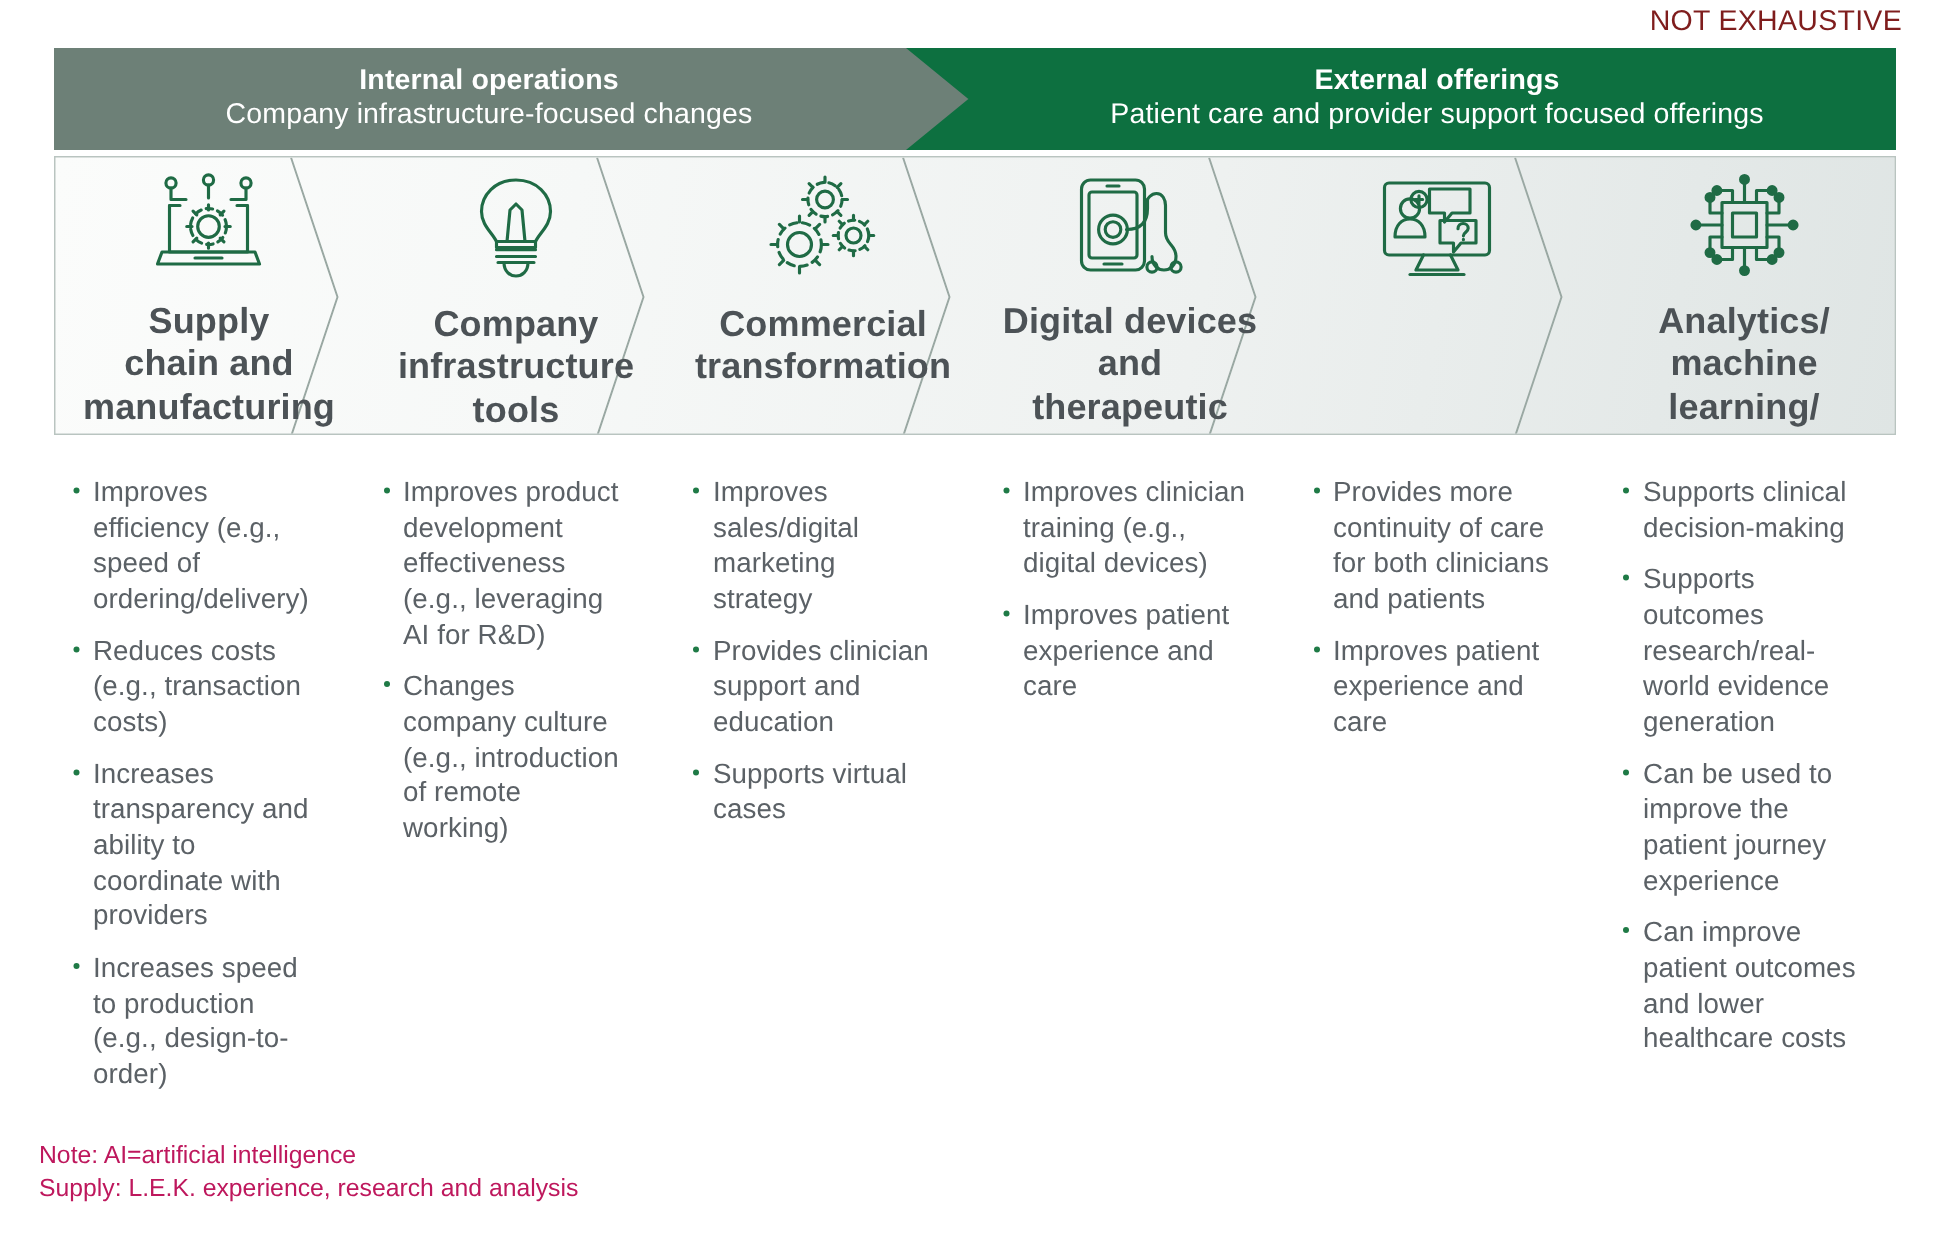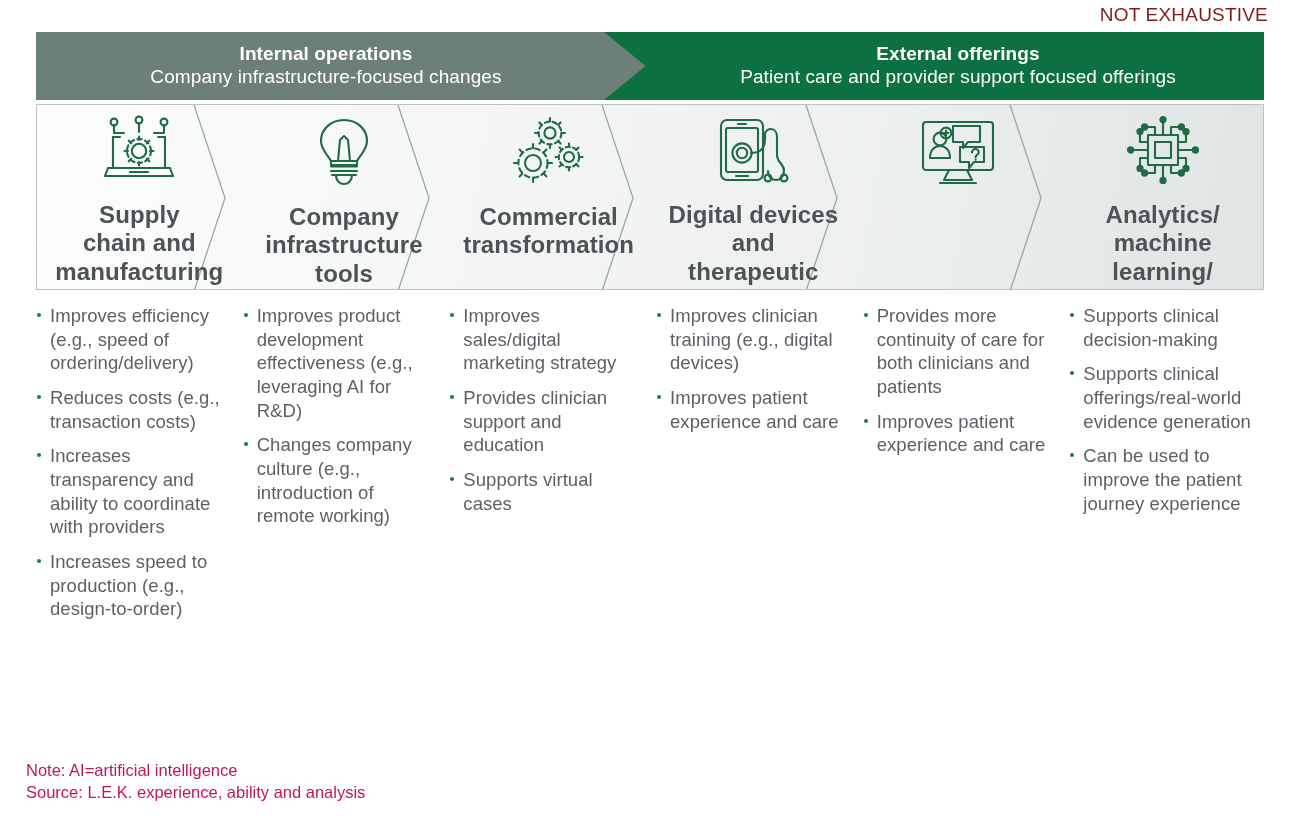--- a/index.html
+++ b/index.html
@@ -136,21 +136,21 @@
     height: 440px;
     display: flex;
   }
   .bullet-col {
     flex: 1 1 0;
     padding-right: 12px;
     box-sizing: border-box;
   }
   .bullet-col ul {
     list-style: none;
-    margin: 4px;
+    margin: 16px;
     padding: 0;
   }
   .bullet-col li {
     position: relative;
     padding-left: 14px;
     margin-bottom: 11px;
     font-size: 18.5px;
     line-height: 1.28;
     color: #5b6166;
     letter-spacing: 0.05px;
@@ -389,22 +389,23 @@
   </div>
   <div class="bullet-col">
     <ul>
         <li><span class="dot"></span><span>Provides more continuity of care for both clinicians and patients</span></li>
         <li><span class="dot"></span><span>Improves patient experience and care</span></li>
       </ul>
   </div>
   <div class="bullet-col">
     <ul>
         <li><span class="dot"></span><span>Supports clinical decision-making</span></li>
-        <li><span class="dot"></span><span>Supports clinical offerings/real-world evidence generation</span></li>
+        <li><span class="dot"></span><span>Supports outcomes research/real-world evidence generation</span></li>
         <li><span class="dot"></span><span>Can be used to improve the patient journey experience</span></li>
+        <li><span class="dot"></span><span>Can improve patient outcomes and lower healthcare costs</span></li>
       </ul>
   </div>
 </div>
 
 <div class="footer">
   <div>Note: AI=artificial intelligence</div>
-  <div>Source: L.E.K. experience, ability and analysis</div>
+  <div>Supply: L.E.K. experience, research and analysis</div>
 </div>
 
 </body></html>

